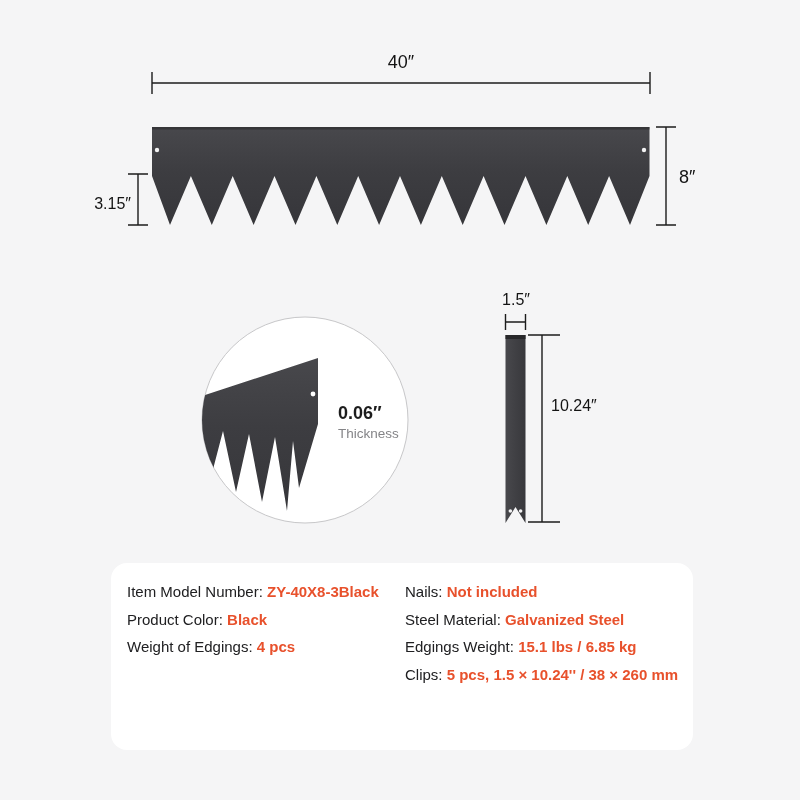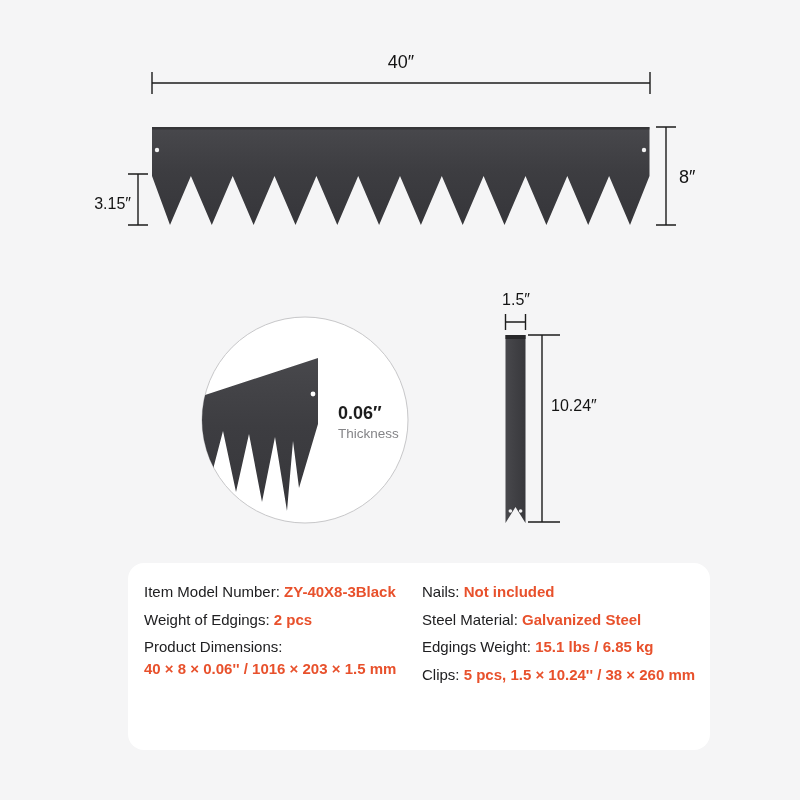--- a/index.html
+++ b/index.html
@@ -11,21 +11,21 @@
     overflow:hidden;
   }
   .stage{position:absolute;left:0;top:0;width:800px;height:800px;text-decoration:underline;}
   svg{position:absolute;left:0;top:0;}
   .dim-stroke{stroke:#1c1c1c;stroke-width:1.4;fill:none;}
   .dim-label{fill:#141414;font-size:18px;font-weight:500;}
   .dim-label.small{font-size:16px;}
   .detail-value{fill:#1c1c1c;font-size:18px;font-weight:600;}
   .detail-caption{fill:#848487;font-size:13.5px;font-weight:400;}
   .panel{
-    position:absolute;left:128px;top:563px;width:582px;height:187px;
+    position:absolute;left:111px;top:563px;width:582px;height:187px;
     background:#ffffff;border-radius:16px;
     box-sizing:border-box;
     padding:15px 0 0 16px;
   }
   .cols{display:flex;}
   .col-left{width:278px;}
   .col-right{flex:1;}
   .spec-row{
     line-height:27.6px;font-size:15px;white-space:nowrap;
     color:#202022;
@@ -110,25 +110,24 @@
     </g>
   </svg>
 
   <div class="panel">
     <div class="cols">
       <div class="col-left">
         <div class="spec-row">
           <span class="spec-label">Item Model Number: </span><span class="spec-value">ZY-40X8-3Black</span>
         </div>
         <div class="spec-row">
-          <span class="spec-label">Weight of Edgings: </span><span class="spec-value">2 pcs</span>
+          <span class="spec-label">Product Color: </span><span class="spec-value">Black</span>
         </div>
-        <div class="spec-row two-line">
-          <span class="spec-label">Product Dimensions:</span>
-          <span class="spec-value block">40 × 8 × 0.06'' / 1016 × 203 × 1.5 mm</span>
+        <div class="spec-row">
+          <span class="spec-label">Weight of Edgings: </span><span class="spec-value">4 pcs</span>
         </div>
       </div>
       <div class="col-right">
         <div class="spec-row">
           <span class="spec-label">Nails: </span><span class="spec-value">Not included</span>
         </div>
         <div class="spec-row">
           <span class="spec-label">Steel Material: </span><span class="spec-value">Galvanized Steel</span>
         </div>
         <div class="spec-row">

